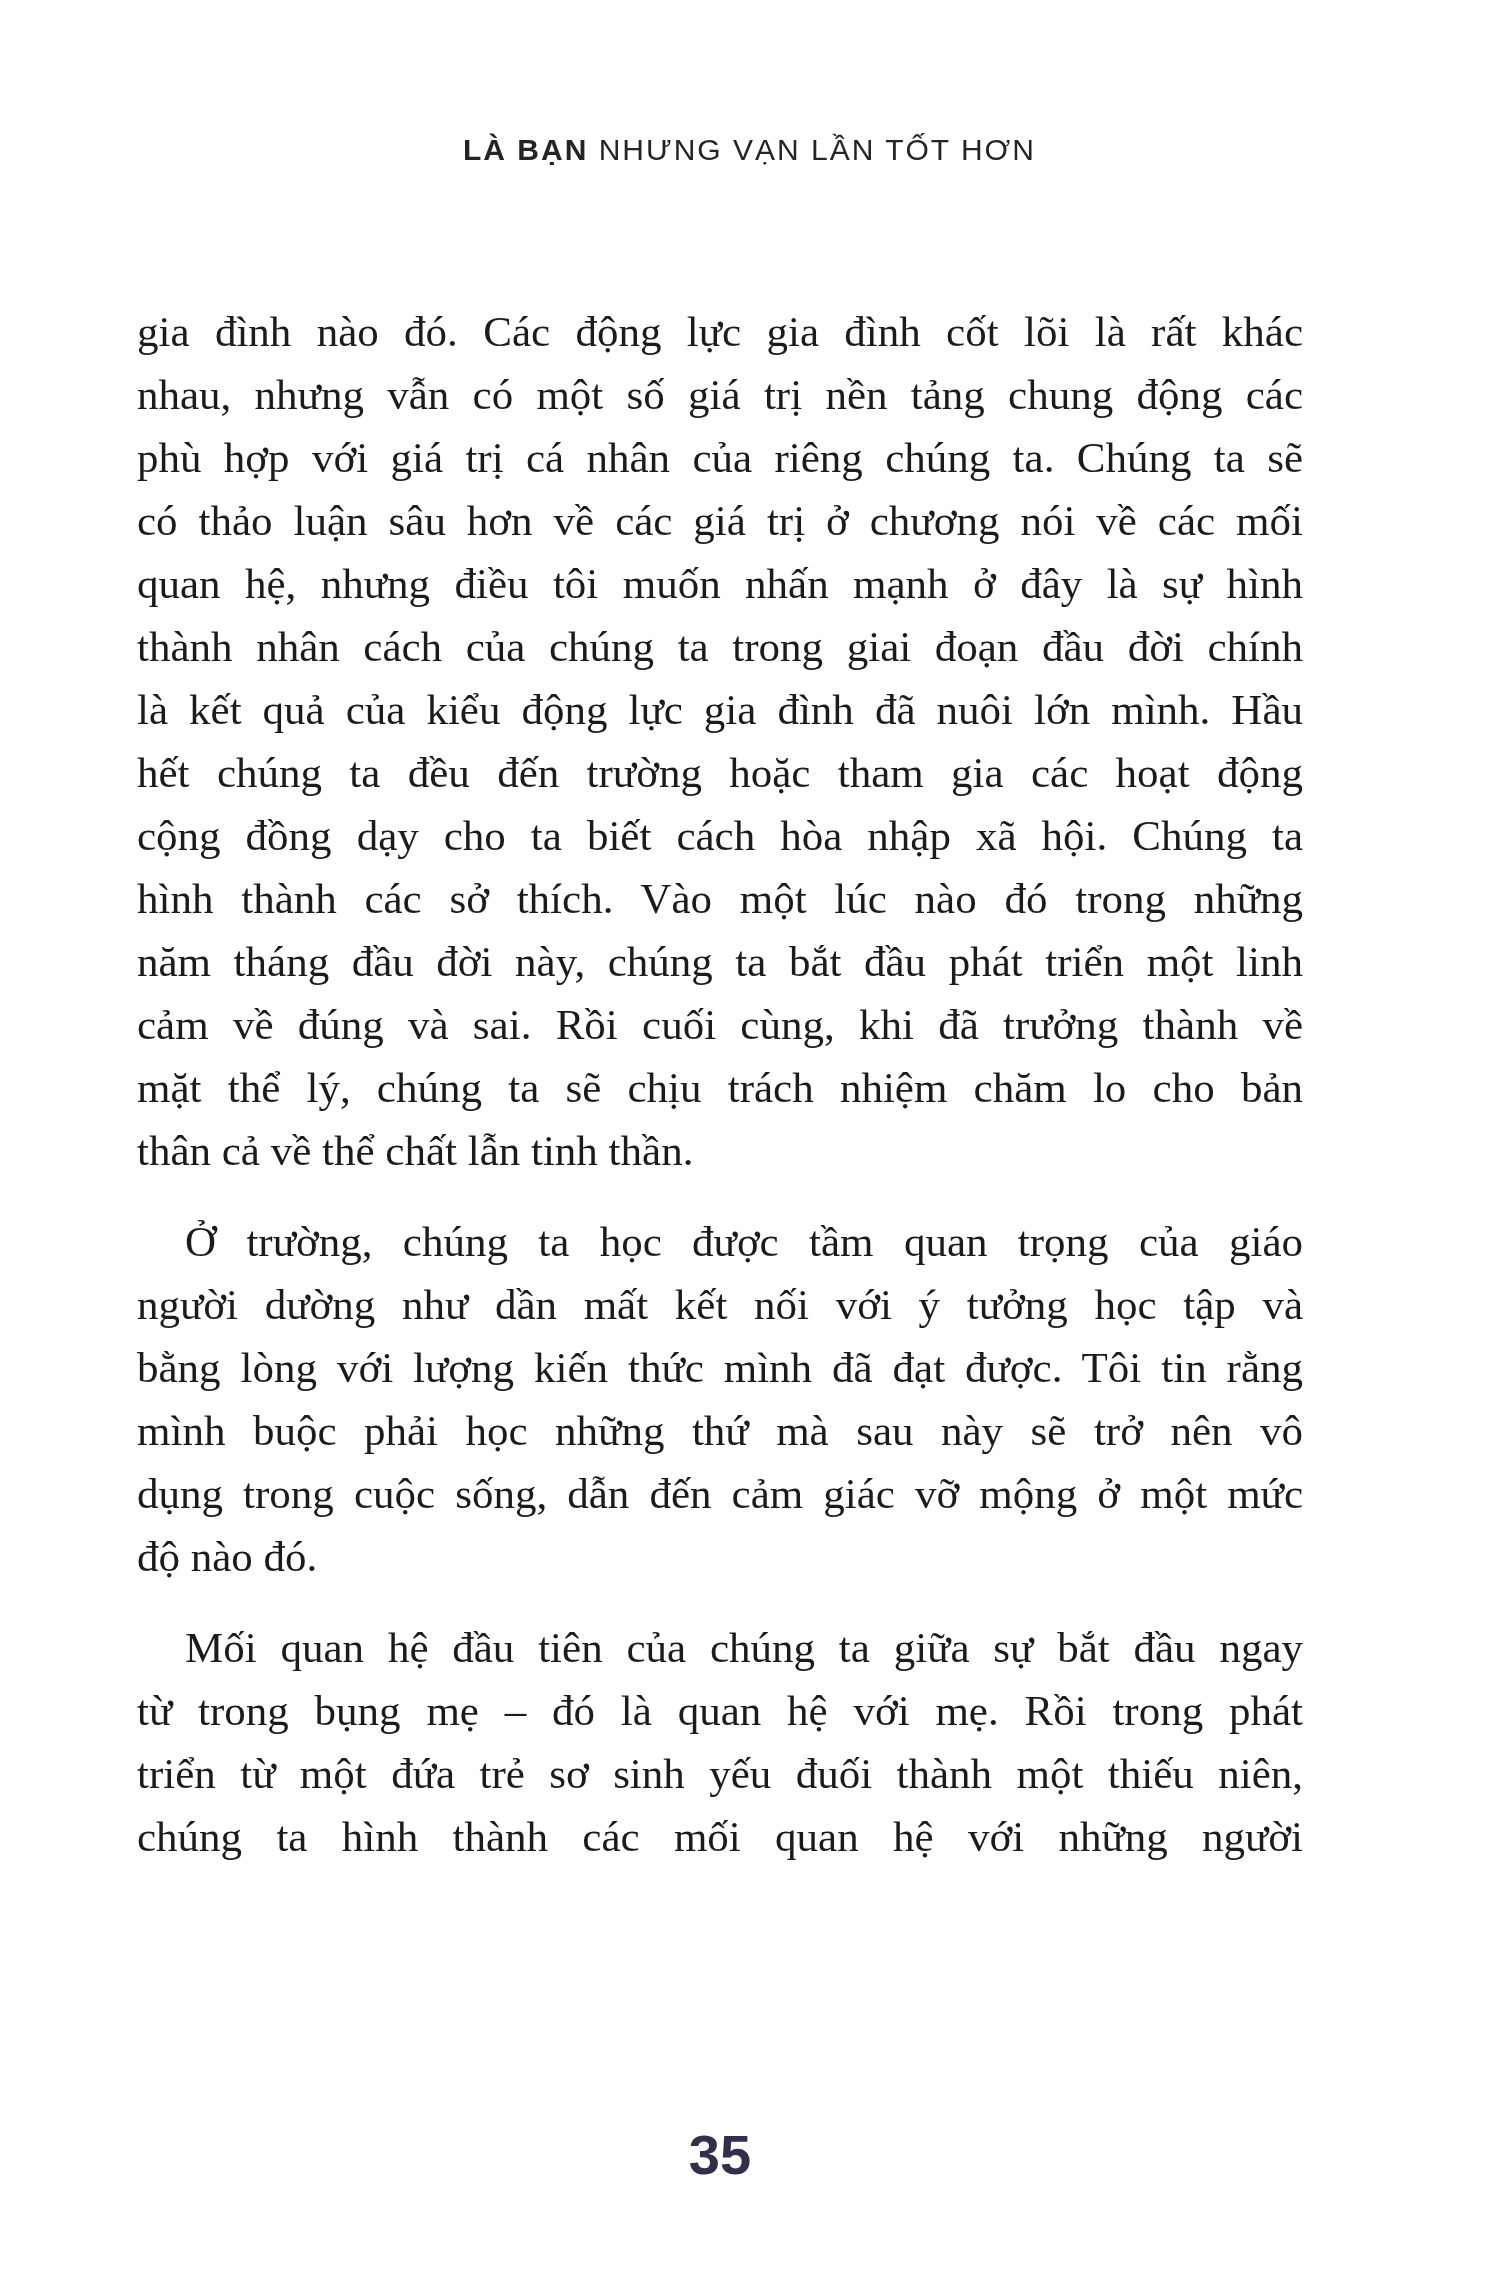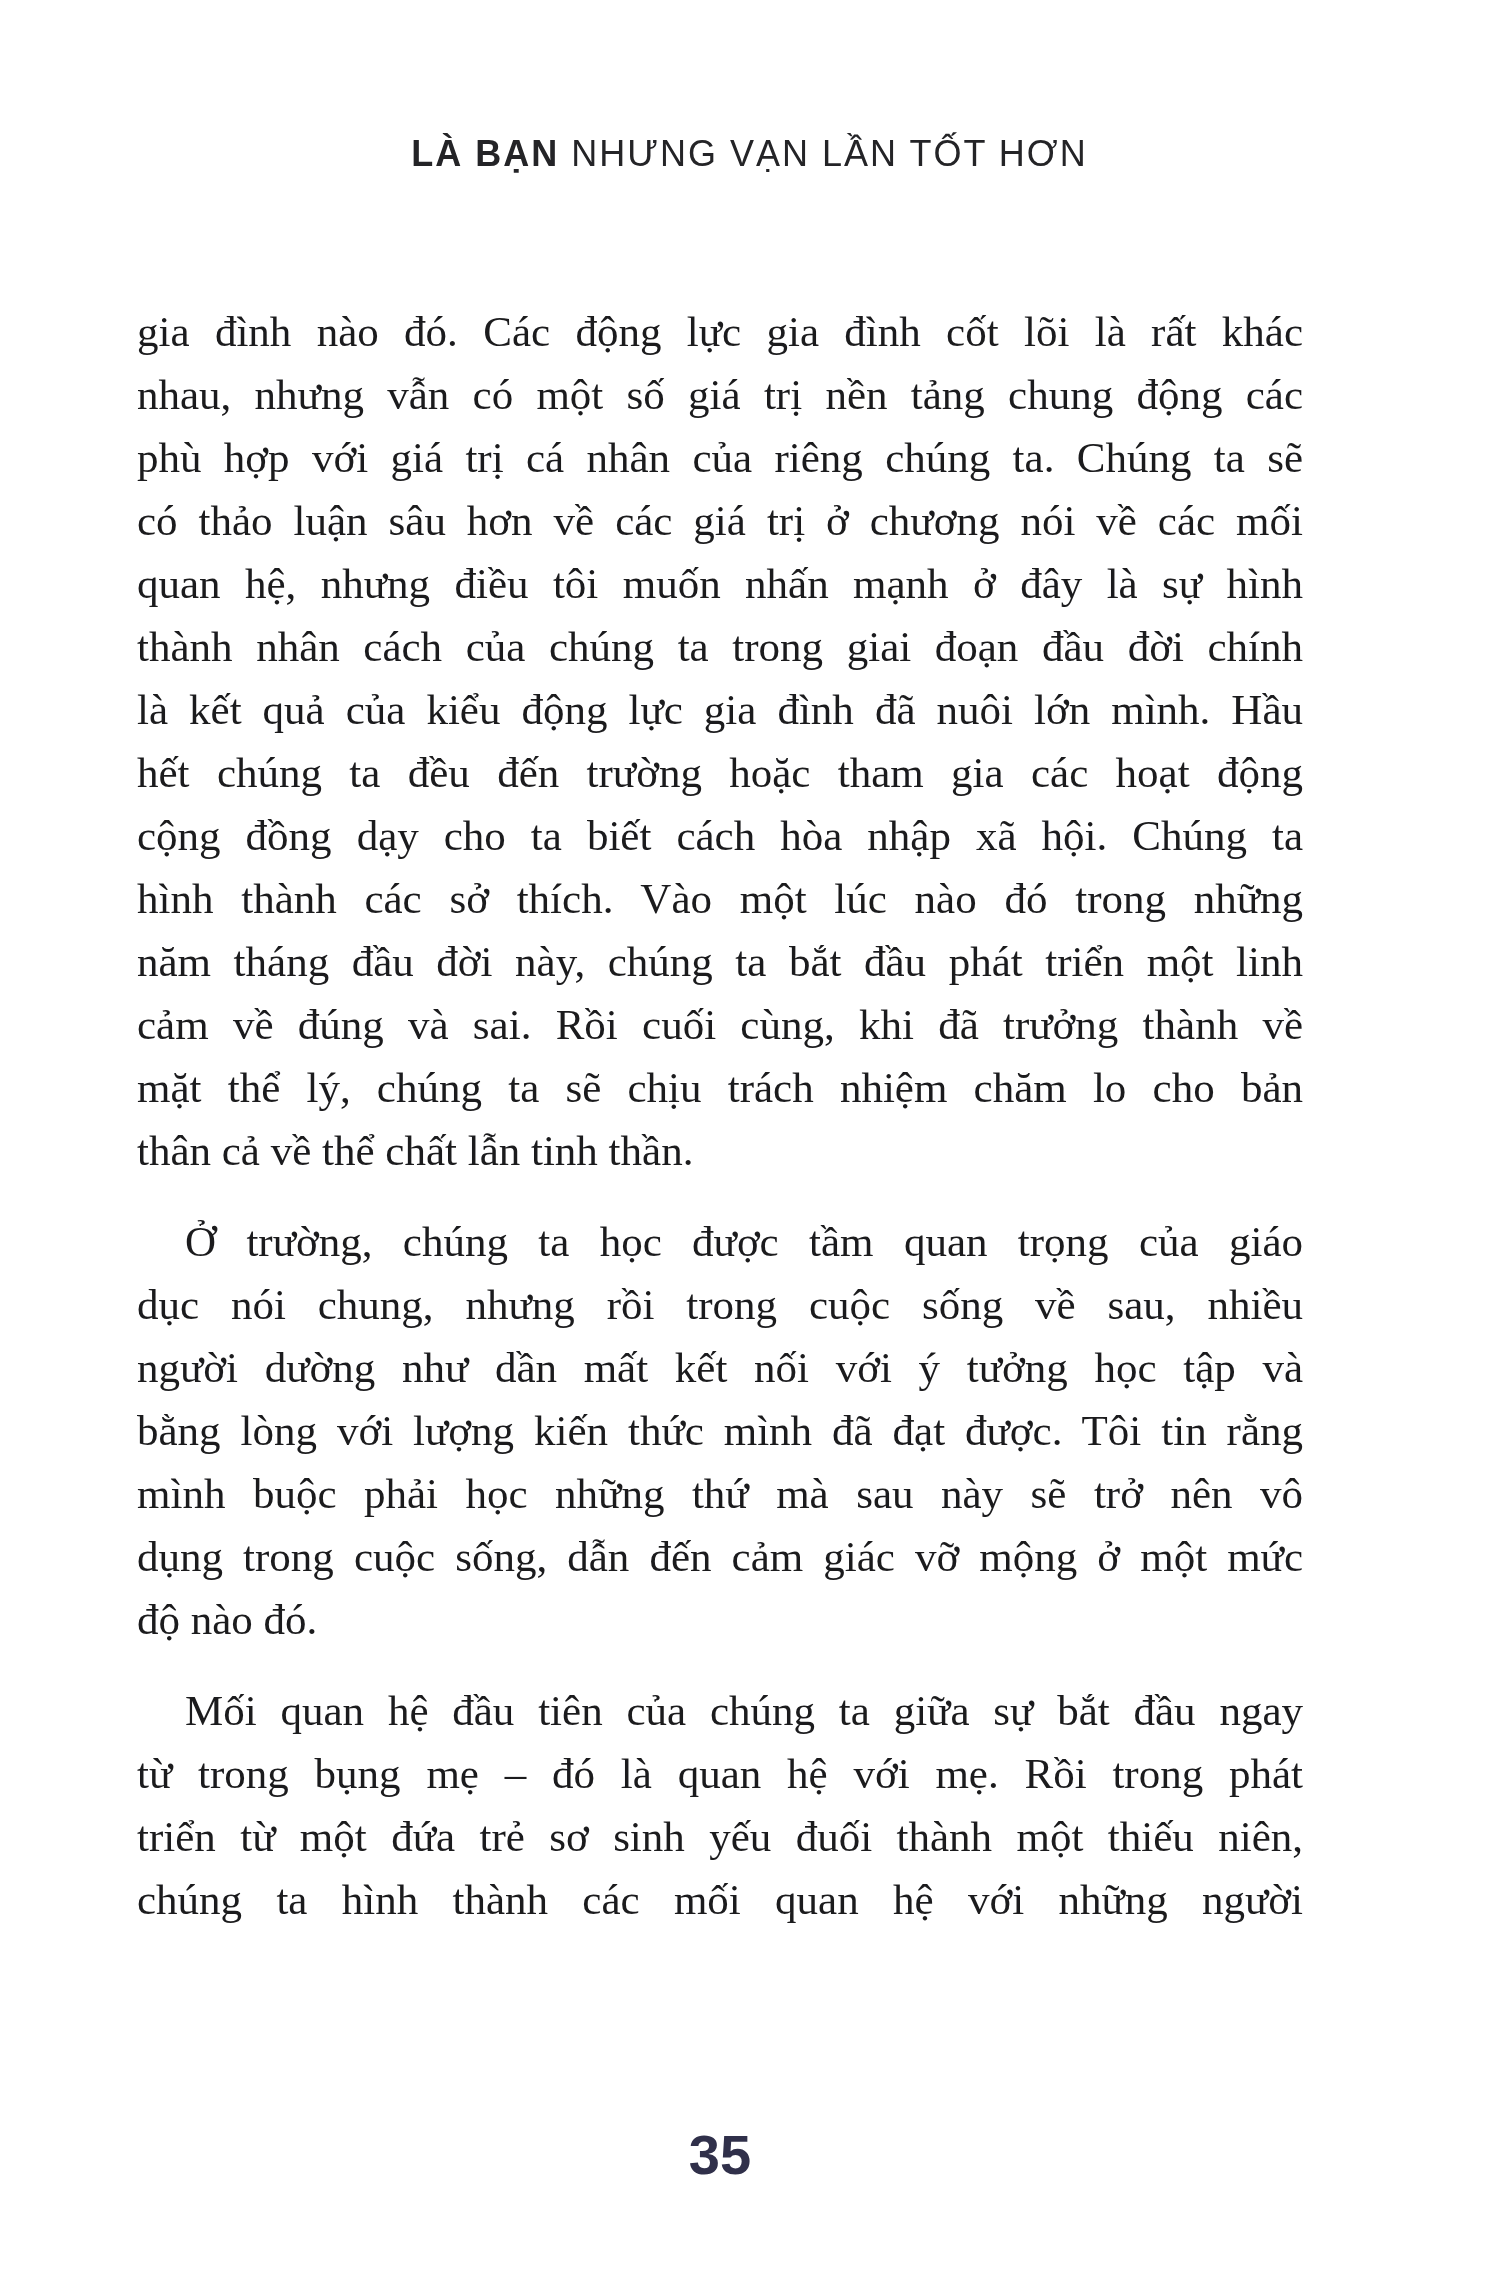--- a/index.html
+++ b/index.html
@@ -20,21 +20,21 @@
     background: var(--bg-color);
     overflow: hidden;
   }
   .running-header {
     position: absolute;
     top: 133px;
     left: 0;
     width: 1499px;
     text-align: center;
     font-family: "Liberation Sans", sans-serif;
-    font-size: 36px;
+    font-size: 30px;
     letter-spacing: 2px;
     color: var(--header-color);
     white-space: pre;
   }
   .running-header .hdr-bold { font-weight: 700; }
   .running-header .hdr-rest { font-weight: 400; }
   .body-text {
     position: absolute;
     top: 300px;
     left: 137px;
@@ -85,21 +85,20 @@
         <div class="line">hết chúng ta đều đến trường hoặc tham gia các hoạt động</div>
         <div class="line">cộng đồng dạy cho ta biết cách hòa nhập xã hội. Chúng ta</div>
         <div class="line">hình thành các sở thích. Vào một lúc nào đó trong những</div>
         <div class="line">năm tháng đầu đời này, chúng ta bắt đầu phát triển một linh</div>
         <div class="line">cảm về đúng và sai. Rồi cuối cùng, khi đã trưởng thành về</div>
         <div class="line">mặt thể lý, chúng ta sẽ chịu trách nhiệm chăm lo cho bản</div>
         <div class="line last-left">thân cả về thể chất lẫn tinh thần.</div>
       </div>
       <div class="paragraph">
         <div class="line indent">Ở trường, chúng ta học được tầm quan trọng của giáo</div>
-        <div class="line">dục nói chung, nhưng rồi trong cuộc sống về sau, nhiều</div>
         <div class="line">người dường như dần mất kết nối với ý tưởng học tập và</div>
         <div class="line">bằng lòng với lượng kiến thức mình đã đạt được. Tôi tin rằng</div>
         <div class="line">mình buộc phải học những thứ mà sau này sẽ trở nên vô</div>
         <div class="line">dụng trong cuộc sống, dẫn đến cảm giác vỡ mộng ở một mức</div>
         <div class="line last-left">độ nào đó.</div>
       </div>
       <div class="paragraph">
         <div class="line indent">Mối quan hệ đầu tiên của chúng ta giữa sự bắt đầu ngay</div>
         <div class="line">từ trong bụng mẹ – đó là quan hệ với mẹ. Rồi trong phát</div>
         <div class="line">triển từ một đứa trẻ sơ sinh yếu đuối thành một thiếu niên,</div>

